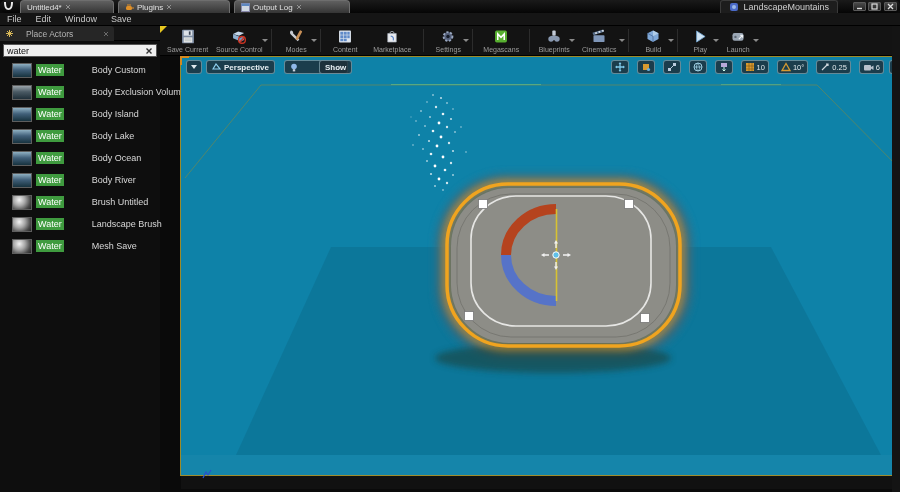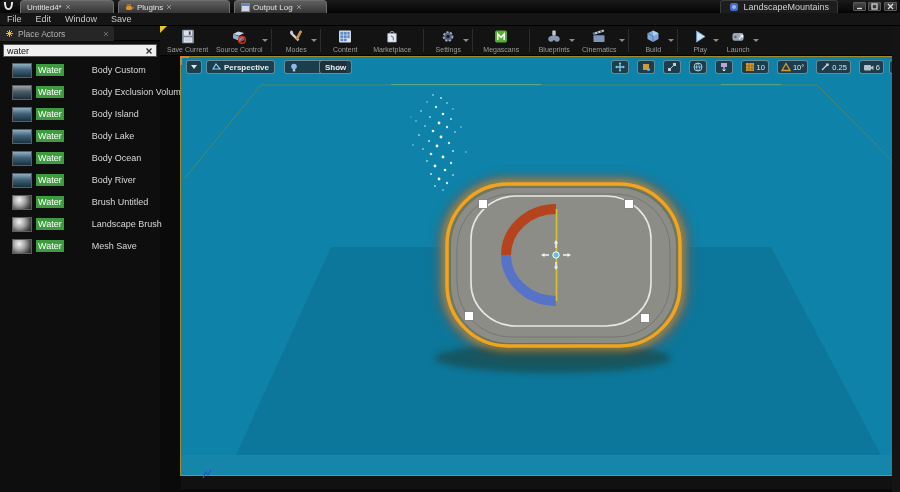--- a/index.html
+++ b/index.html
@@ -10,39 +10,39 @@
   
   .tabbar { position:absolute; left:0; top:0; width:900px; height:13px;
             background:linear-gradient(#1a1a1a,#050505);border-radius:6px; }
   .uelogo { position:absolute; left:2px; top:1px; width:13px; height:11px; }
   .tab { position:absolute; top:0; height:13px; border-radius:4px 4px 0 0;
          background:linear-gradient(#606060,#353535); border:1px solid #6e6e6e; border-bottom:none;
          display:flex; align-items:center; gap:3px; padding:0 6px; color:#e2e2e2; font-size:8px; }
   .tab .tab-x { opacity:.55; }
   .tab1 { left:20px;  width:94px; }
   .tab2 { left:118px; width:112px; }
-  .tab3 { left:234px; width:93px; }
+  .tab3 { left:234px; width:116px; }
   .title-chip { position:absolute; right:62px; top:0; height:13px; display:flex; align-items:center; gap:4px;
                 background:#1d1d1d; border:1px solid #3a3a3a; border-bottom:none; border-radius:3px 3px 0 0;
                 padding:5px 8px; color:#cfcfcf; font-size:9px; }
   .winbtn { position:absolute; top:2px; width:13px; height:9px; background:linear-gradient(#4a4a4a,#232323);
             border:1px solid #5a5a5a; border-radius:1px; display:flex; align-items:center; justify-content:center; }
   .winbtn svg { display:block; }
 
   
   .menubar { position:absolute; left:0; top:13px; width:900px; height:13px; background:#151515;
              border-bottom:1px solid #000; display:flex; align-items:center; gap:14px; padding-left:7px;
              color:#c8c8c8; font-size:9px; }
   .menu-item { cursor:default; }
 
   
   .leftpanel { position:absolute; left:0; top:26px; width:160px; height:466px; background:#0e0e0e; }
   .pa-header { position:absolute; left:0; top:0; width:160px; height:15px; background:#151515; border-bottom:1px solid #000; }
   .pa-tab { position:absolute; left:0; top:0; width:114px; height:15px; background:#262626; border-radius:0 3px 0 0;
-            display:flex; align-items:center; gap:4px; padding:0 5px; color:#b4b4b4; font-size:8.5px; }
+            display:flex; align-items:center; gap:12px; padding:0 5px; color:#b4b4b4; font-size:8.5px; }
   .pa-tab .tab-x { margin-left:auto; opacity:.6; }
   .pa-search { position:absolute; left:3px; top:18px; width:154px; height:13px; background:#f0f0f0;
                border:1px solid #555; display:flex; align-items:center; }
   .pa-search input { flex:1; border:none; outline:none; background:transparent; font-size:9px;
                      font-family:"Liberation Sans",sans-serif; color:#111; padding:0 3px; height:11px; }
   .pa-list { position:absolute; left:0; top:33px; width:160px; }
   .pa-item { height:22px; display:flex; align-items:center; gap:4px; padding-left:12px; }
   .pa-ico { width:20px; height:15px; border:1px solid #5e5e5e; flex:0 0 auto; }
   .thumb   { background:linear-gradient(180deg,#8fb0c2 0%,#41607a 45%,#17323e 100%); }
   .thumb-x { background:linear-gradient(180deg,#9aa4aa 0%,#4a5a64 45%,#20303a 100%); }

